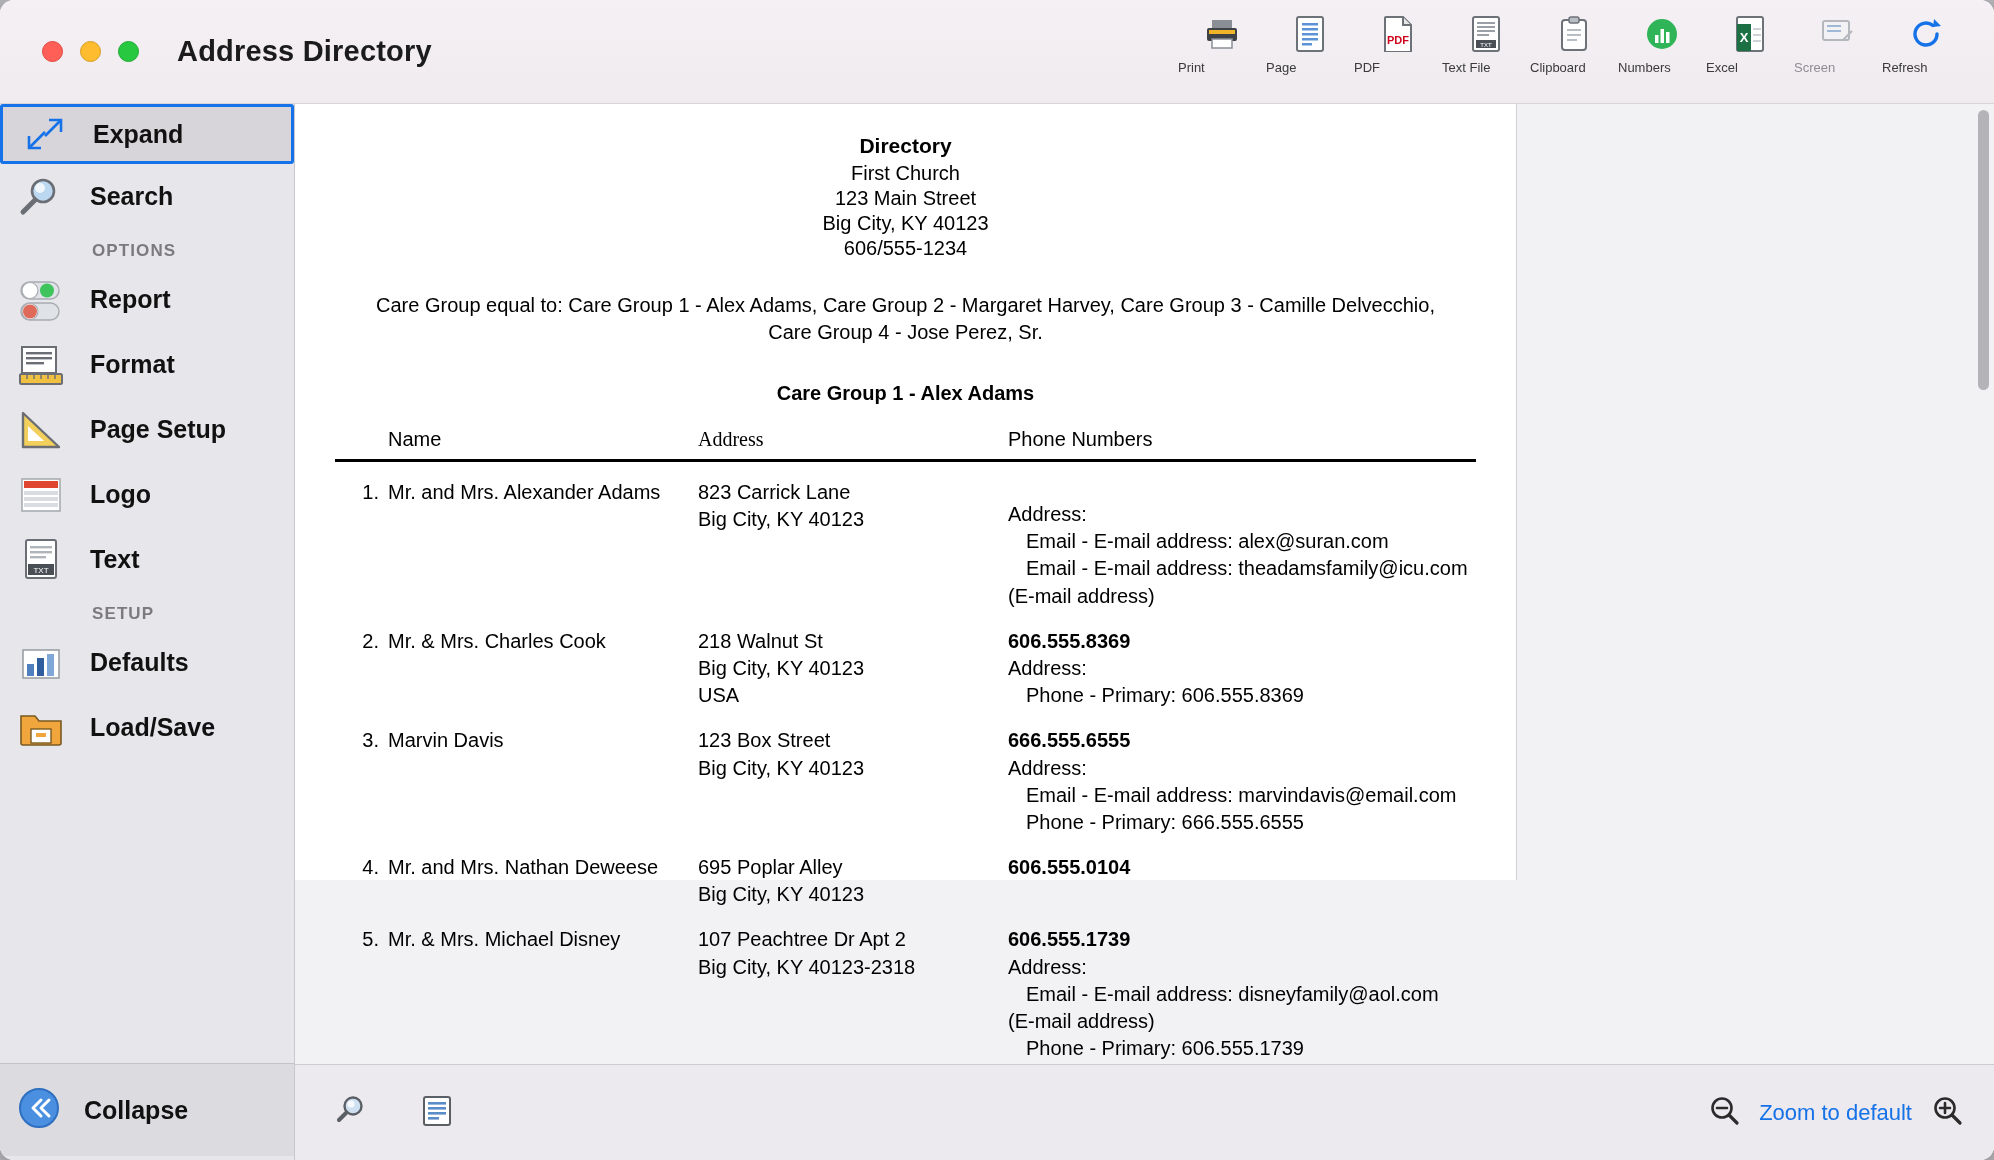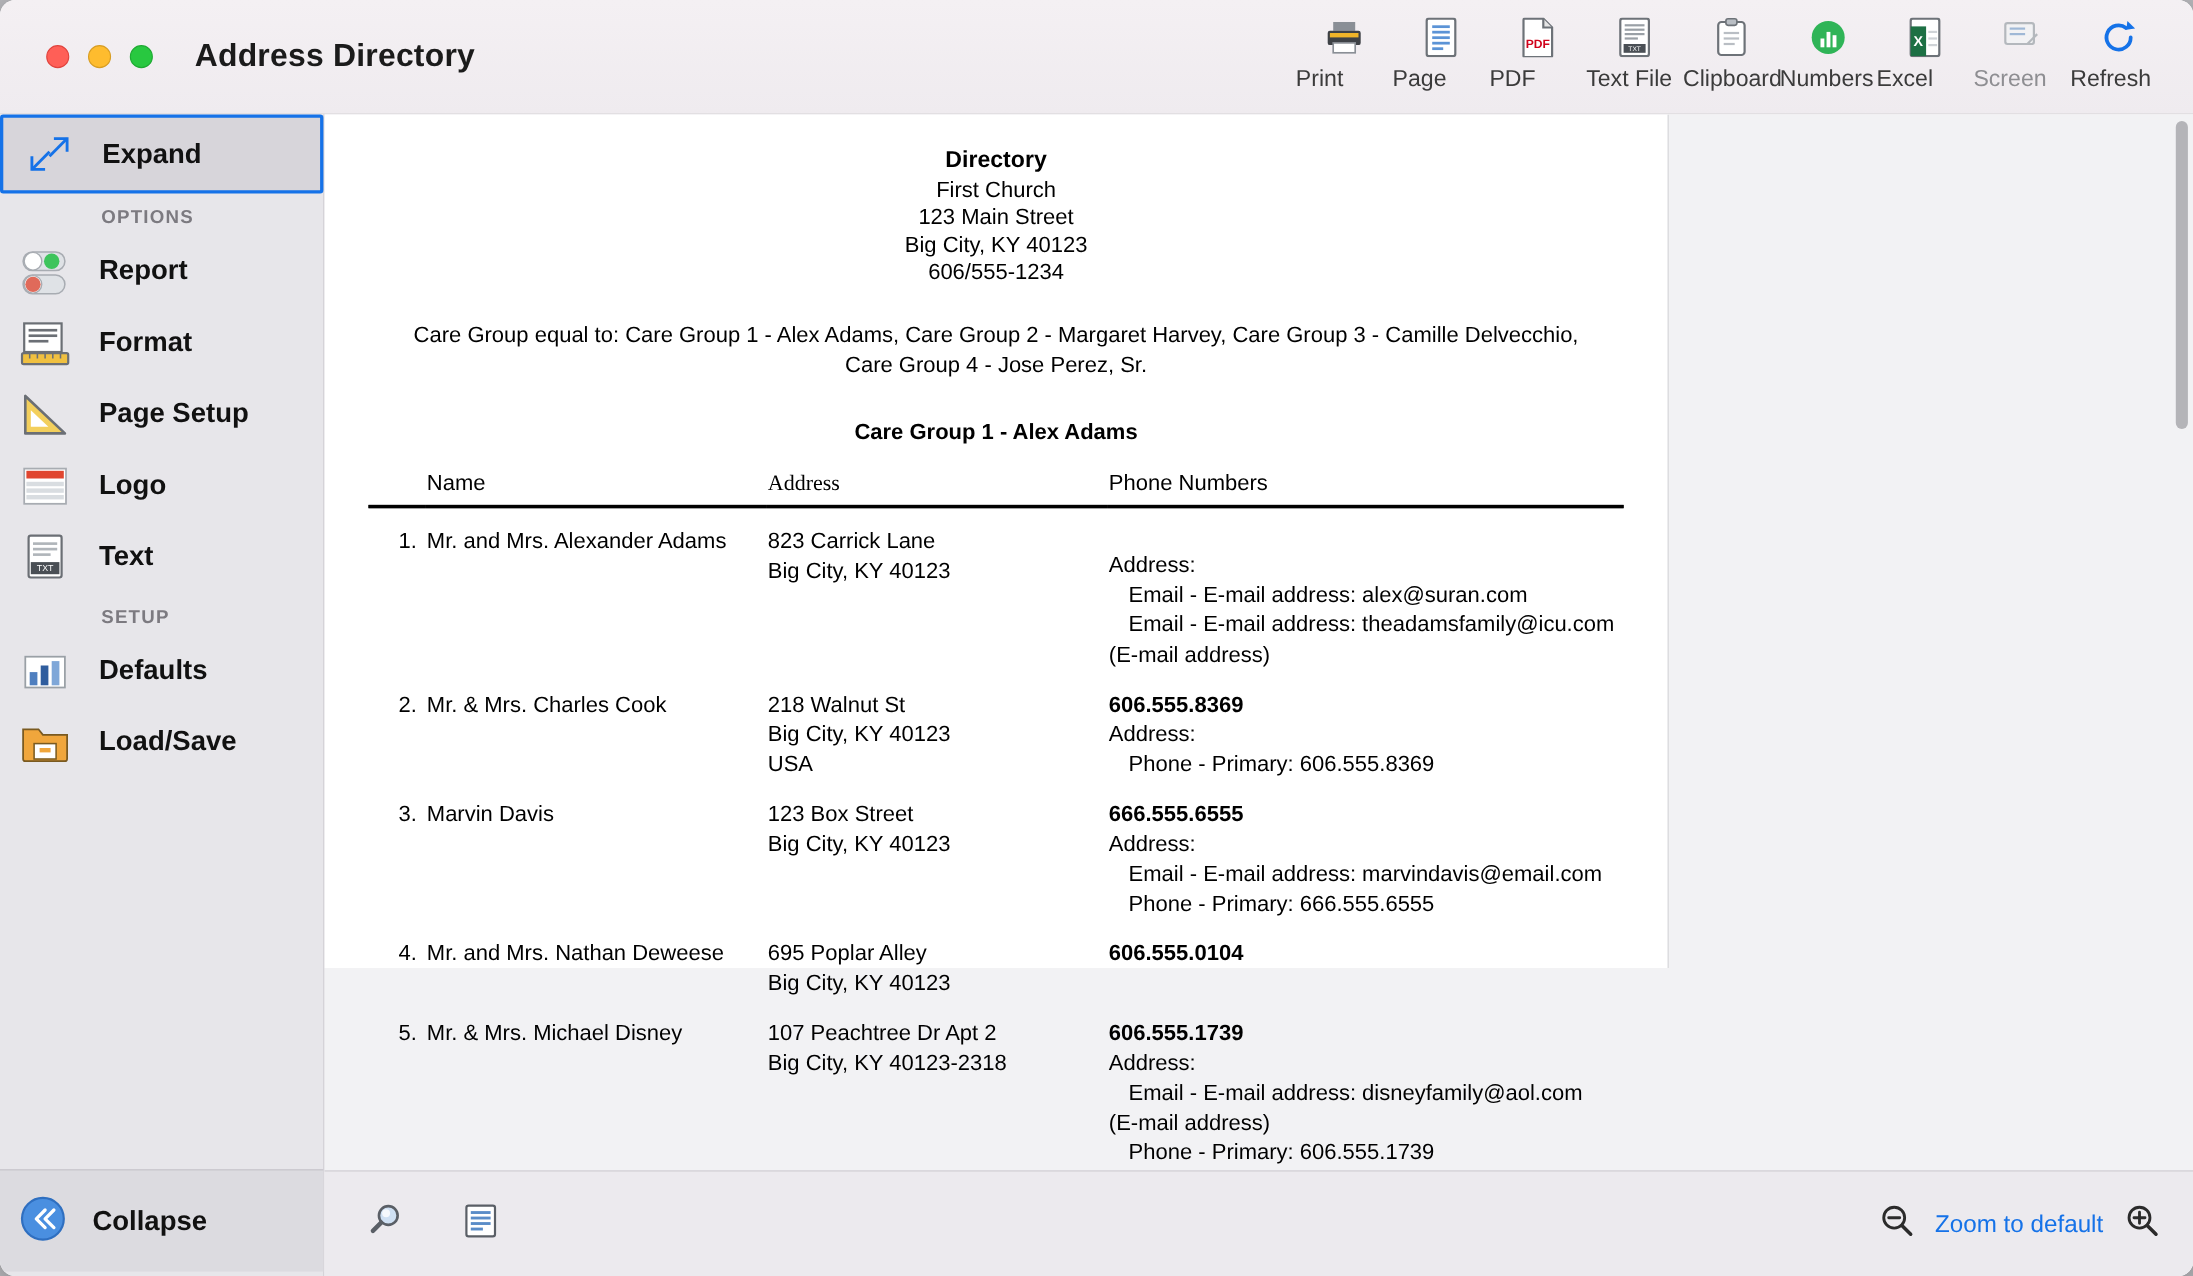--- a/index.html
+++ b/index.html
@@ -57,21 +57,21 @@
   }
   .tb-item {
     width: 88px;
     display: flex;
     flex-direction: column;
     gap: 6px;
     cursor: default;
   }
   .tb-icon { height: 40px; display: flex; align-items: center; justify-content: center; }
   .tb-label {
-    font-size: 21px;
+    font-size: 13px;
     color: #3b3b3b;
   }
   .tb-item.dim .tb-label { color: #8e8e92; }
 
   
   #body {
     position: absolute;
     top: 104px; left: 0;
     width: 1994px;
     height: 1056px;
@@ -99,21 +99,21 @@
     width: 56px; height: 46px;
     display: flex; align-items: center; justify-content: center;
     flex: 0 0 auto;
   }
   .side-item .s-label {
     font-size: 25px;
     font-weight: bold;
     color: #111;
   }
   #side-expand {
-    height: 72px;
+    height: 60px;
     background: #d7d5da;
     border: 3px solid #1572e8;
     border-radius: 3px;
     margin: 0;
   }
   .side-group {
     font-size: 17px;
     font-weight: bold;
     color: #7c7a80;
     letter-spacing: 1.1px;
@@ -381,20 +381,30 @@
           <svg width="44" height="40" viewBox="0 0 44 40">
             <path d="M26 6 h12 v12" fill="none" stroke="#1572e8" stroke-width="2.6"></path>
             <path d="M38 6 L22 22" stroke="#1572e8" stroke-width="2.6"></path>
             <path d="M18 34 H6 V22" fill="none" stroke="#1572e8" stroke-width="2.6"></path>
             <path d="M6 34 L22 18" stroke="#1572e8" stroke-width="2.6"></path>
           </svg>
         </div>
         <div class="s-label">Expand</div>
       </div>
 
+      <div class="side-item">
+        <div class="s-icon">
+          <svg width="46" height="42" viewBox="0 0 46 42">
+            <circle cx="24" cy="15" r="11" fill="#bcd7f0" stroke="#6b6f75" stroke-width="2.6"></circle>
+            <circle cx="21" cy="12" r="5" fill="#ffffff" opacity="0.75"></circle>
+            <path d="M16 24 L4 36" stroke="#6b6f75" stroke-width="5" stroke-linecap="round"></path>
+          </svg>
+        </div>
+        <div class="s-label">Search</div>
+      </div>
 
       <div class="side-group">OPTIONS</div>
 
       <div class="side-item">
         <div class="s-icon">
           <svg width="50" height="46" viewBox="0 0 50 46">
             <rect x="4" y="5" width="38" height="17" rx="8.5" fill="#dfe2e6" stroke="#a8acb2" stroke-width="1.4"></rect>
             <circle cx="13" cy="13.5" r="8" fill="#ffffff" stroke="#a8acb2" stroke-width="1.2"></circle>
             <circle cx="30" cy="13.5" r="7" fill="#3ec45c"></circle>
             <rect x="4" y="26" width="38" height="17" rx="8.5" fill="#dfe2e6" stroke="#a8acb2" stroke-width="1.4"></rect>

